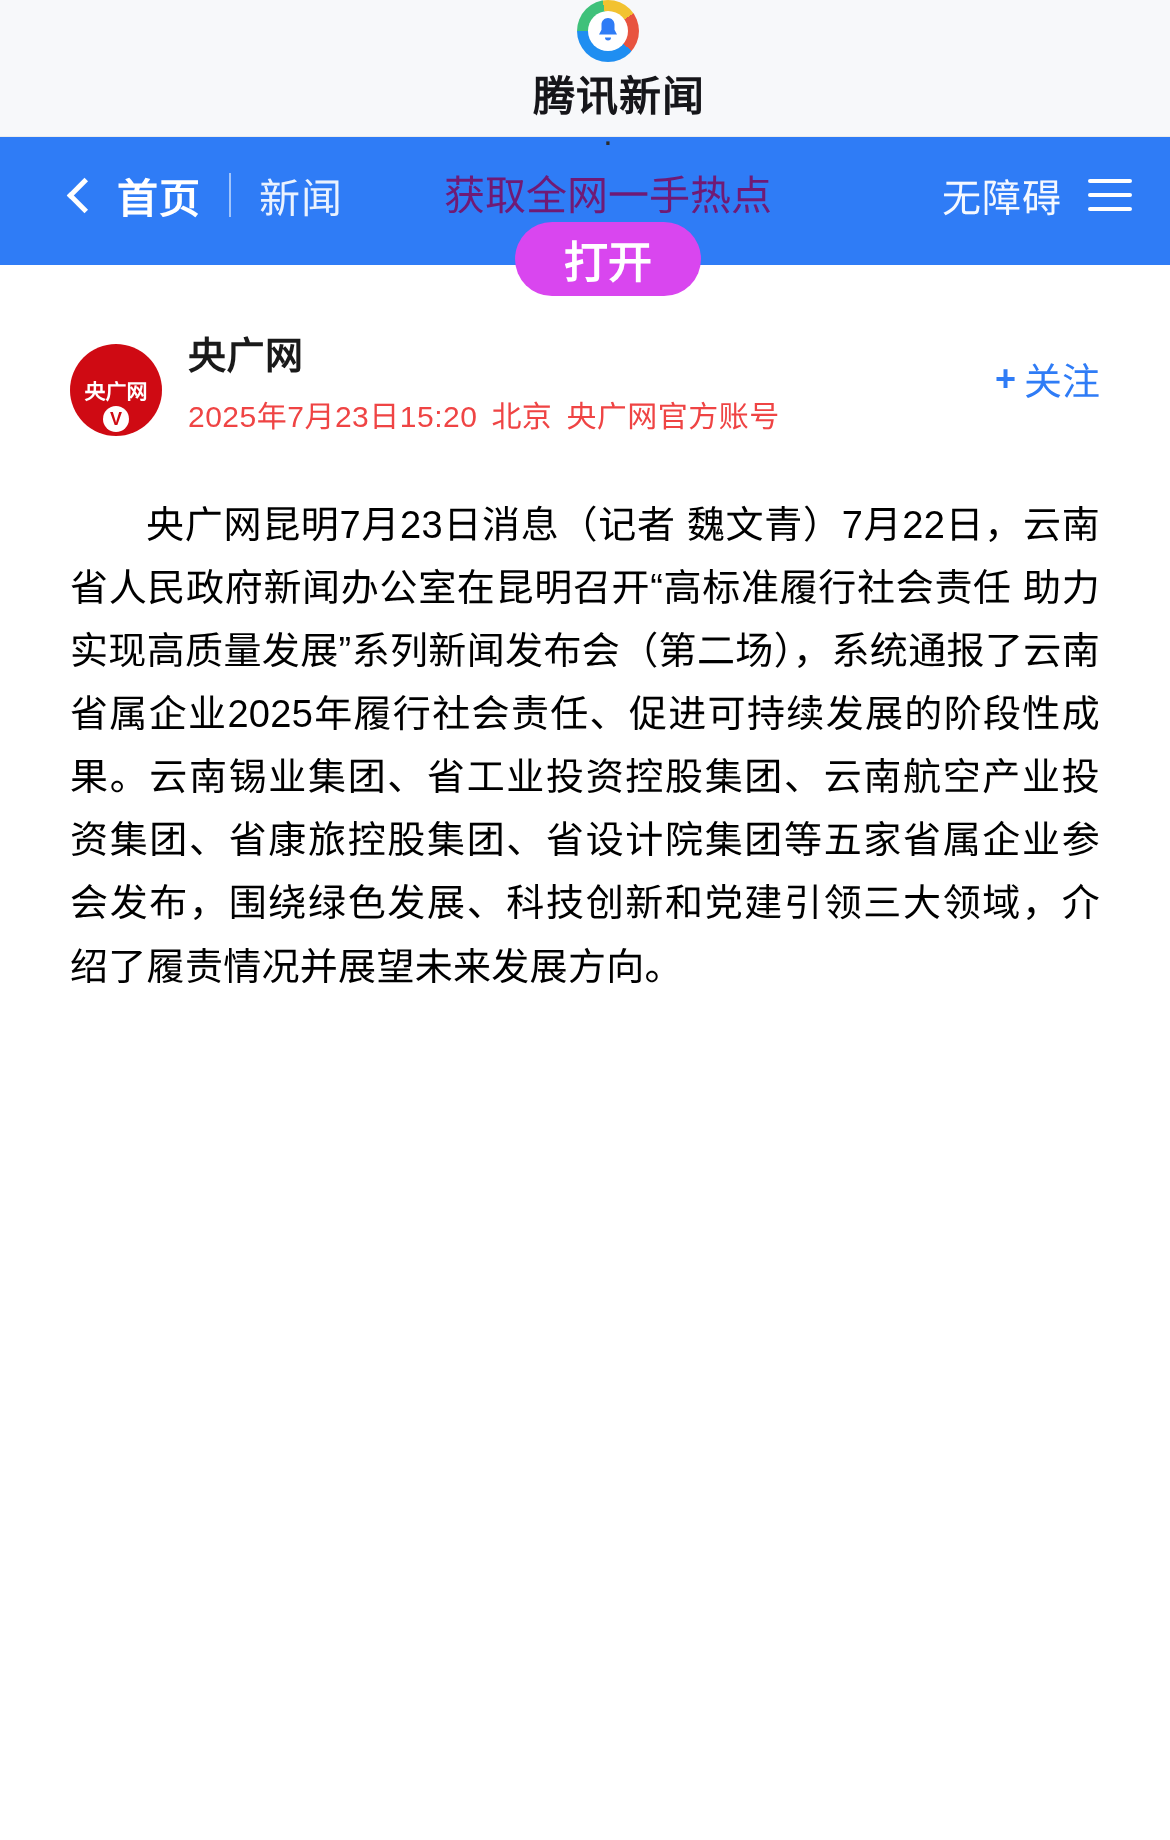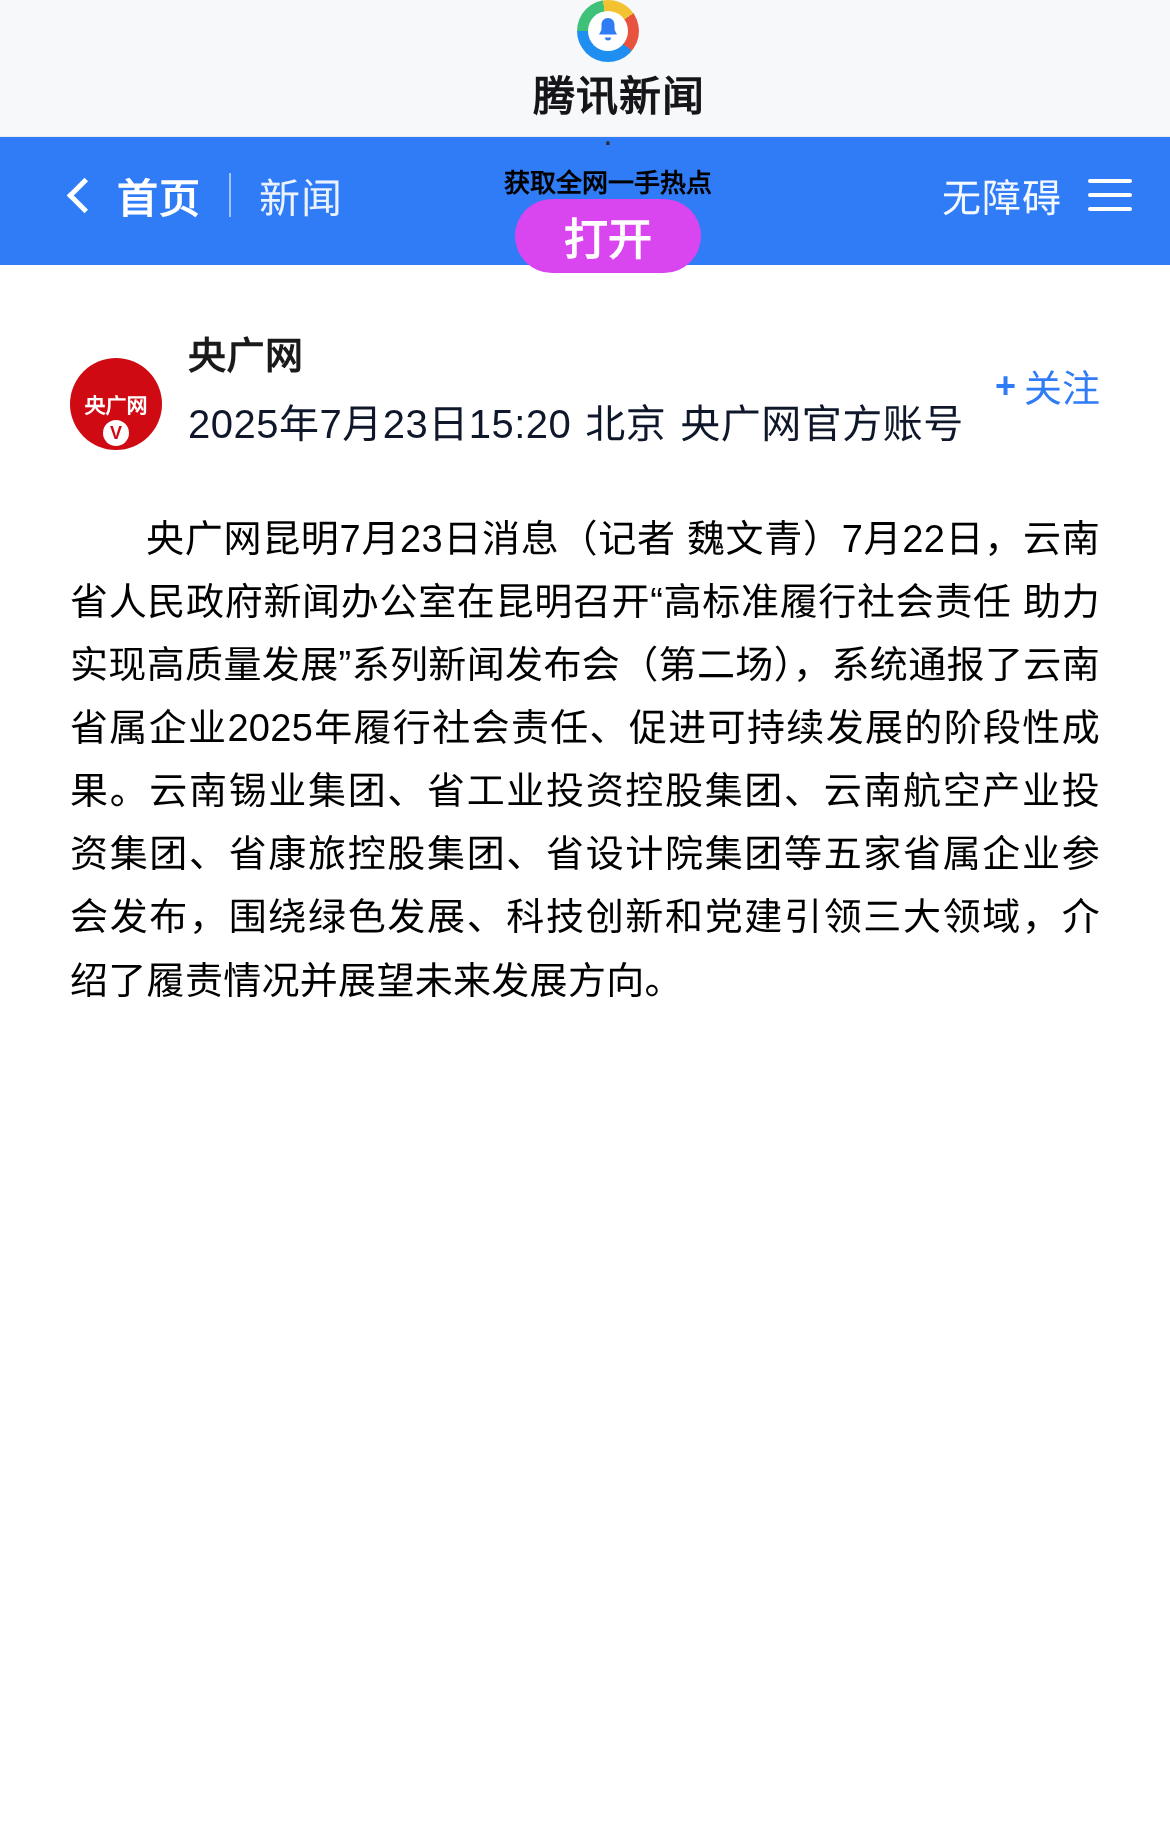--- a/index.html
+++ b/index.html
@@ -61,23 +61,23 @@
     white-space: nowrap;
   }
   .promo-sep {
     font-size: 34px;
     color: #2b2b2b;
     margin: 0 14px;
     position: relative;
     top: -2px;
   }
   .promo-tag {
-    font-size: 26px;
-    font-weight: bold;
-    color: #000000;
+    font-size: 41px;
+    font-weight: normal;
+    color: #701a75;
     white-space: nowrap;
   }
   .promo-spacer { flex: 1 1 auto; }
   .promo-open-btn {
     width: 186px;
     height: 74px;
     border-radius: 37px;
     background: #d946ef;
     color: #ffffff;
     font-size: 44px;
@@ -218,22 +218,22 @@
     padding-top: 4px;
   }
   .source-name {
     font-size: 38px;
     font-weight: 600;
     color: #1a1a1a;
     letter-spacing: 0.5px;
   }
   .meta-line {
     margin-top: 12px;
-    font-size: 40px;
-    color: #0f172a;
+    font-size: 30px;
+    color: #ef4444;
     letter-spacing: 0.5px;
     display: flex;
     align-items: center;
   }
   .meta-line .meta-gap { display: inline-block; width: 14px; }
   .byline-spacer { flex: 1 1 auto; }
   .follow-btn {
     display: flex;
     align-items: center;
     color: #2f7cf6;

